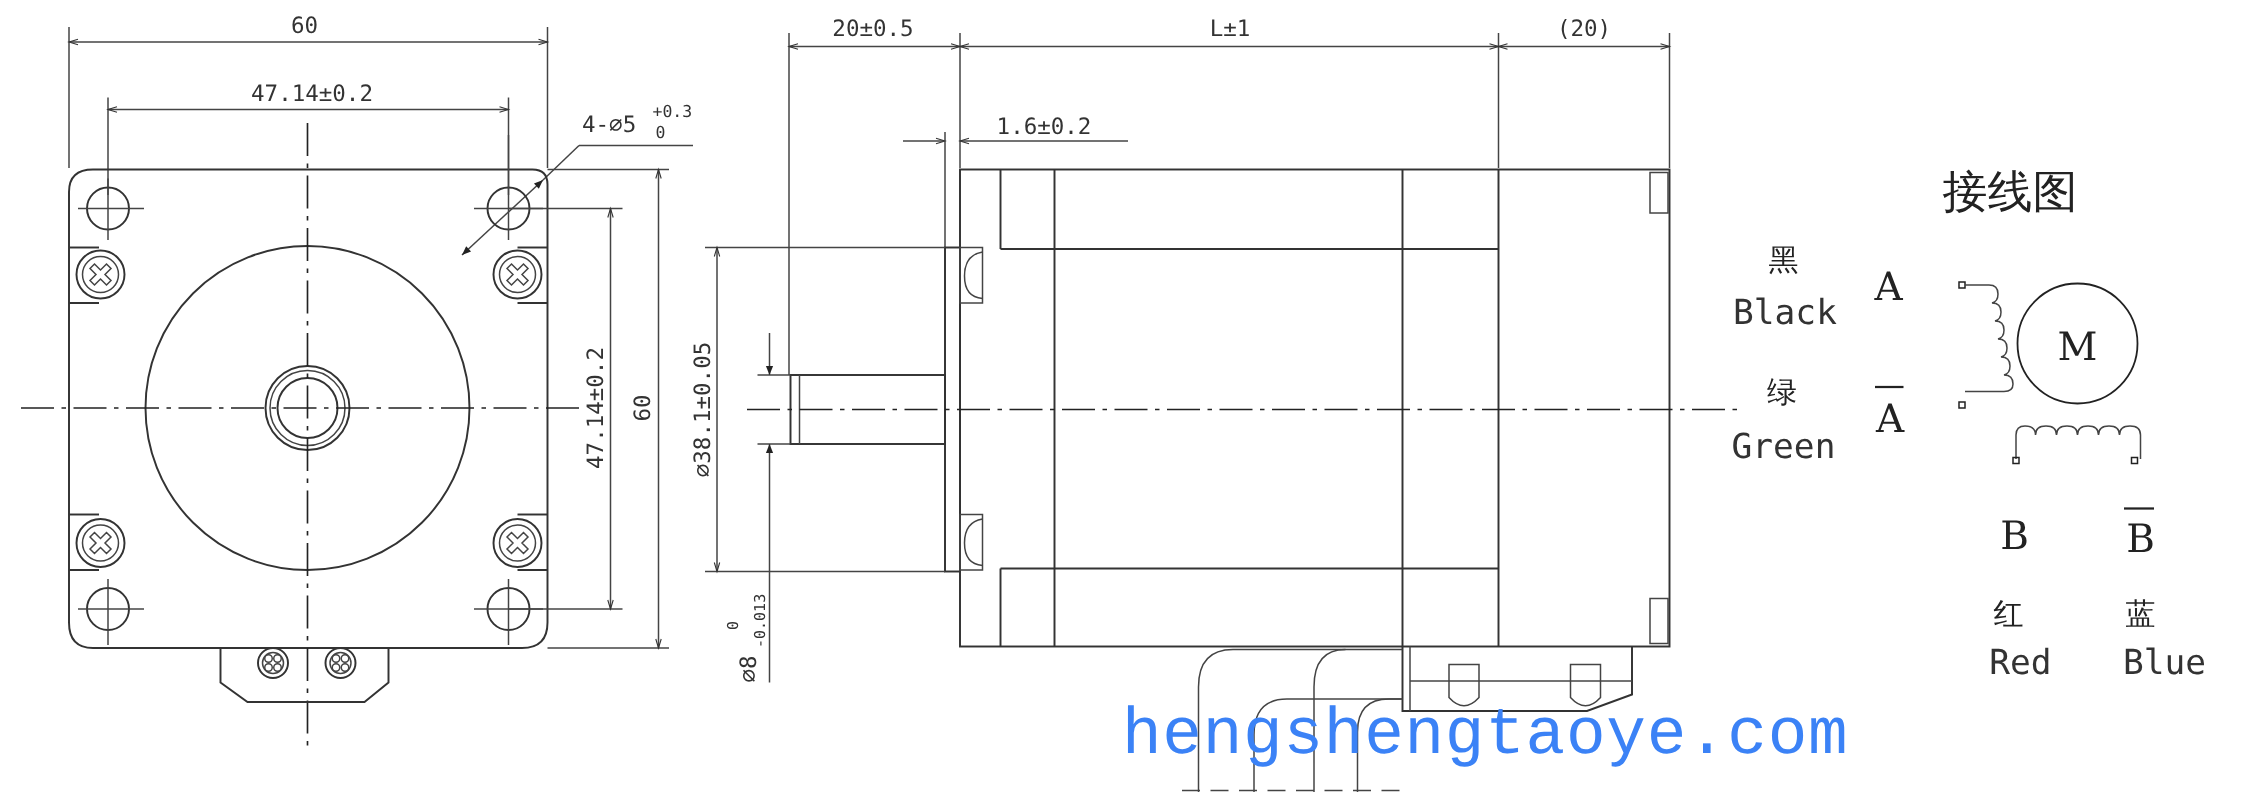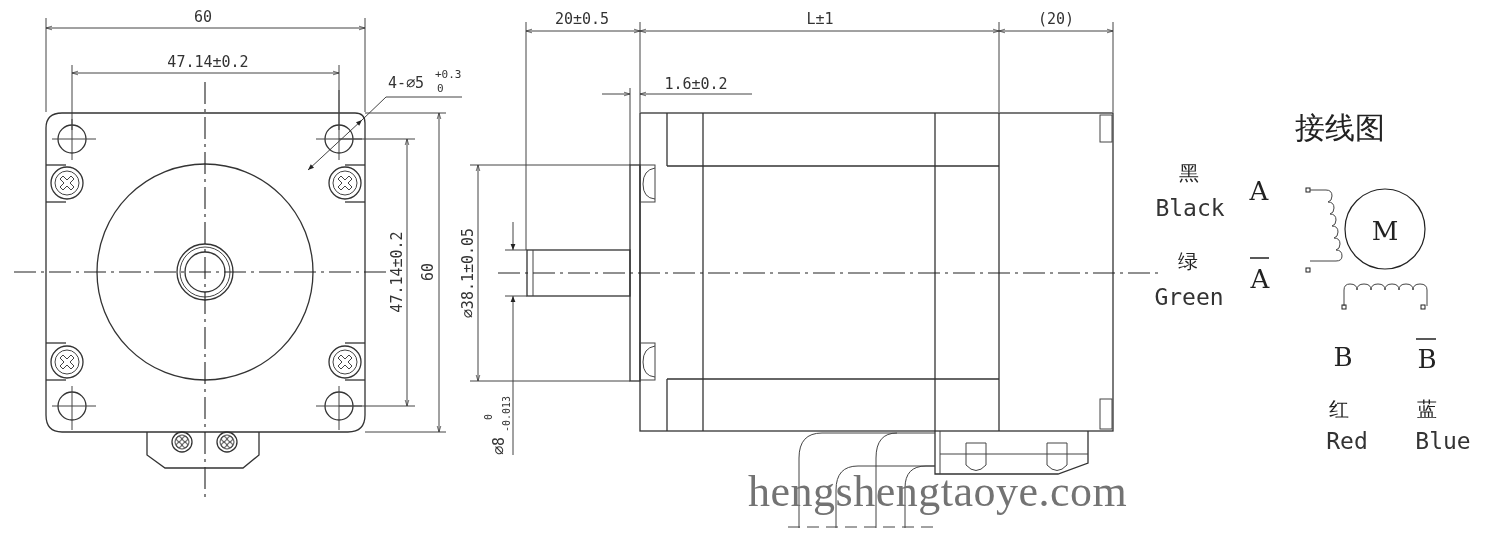--- a/index.html
+++ b/index.html
@@ -4,21 +4,21 @@
 <style>
   html, body { margin: 0; padding: 0; background: #ffffff; }
   body { width: 1494px; height: 537px; overflow: hidden; position: relative; font-family: "DejaVu Serif", serif; }
   svg { position: absolute; left: 0; top: 0; }
   .ln { stroke: #333; stroke-width: 1.3; fill: none; }
   .thin { stroke: #444; stroke-width: 1; fill: none; }
   .cl { stroke: #222; stroke-width: 1.1; fill: none; stroke-dasharray: 22 5 3 5; }
   .dim-txt { font-family: "DejaVu Sans Mono", monospace; font-size: 15px; fill: #333; }
   .lbl { font-family: "DejaVu Serif", serif; fill: #222; }
   .mono { font-family: "DejaVu Sans Mono", monospace; fill: #333; }
-  .wm { position: absolute; left: 748px; top: 466px; font-family: Liberation Serif, serif; font-size: 44px; color: #737373; letter-spacing: 0.5px; }
+  .wm { position: absolute; left: 748px; top: 466px; font-family: Liberation Mono, monospace; font-size: 44px; color: #3b82f6; letter-spacing: 0.5px; }
 </style>
 </head>
 <body>
 
 <svg width="1494" height="537" viewBox="0 0 1494 537" xmlns="http://www.w3.org/2000/svg">
   <defs>
     <marker id="arr" viewBox="0 0 10 10" refX="10" refY="5" markerWidth="9" markerHeight="6" orient="auto-start-reverse">
       <path d="M0,2 L10,5 L0,8" fill="none" stroke="#333" stroke-width="1.2"></path>
     </marker>
     <marker id="arrf" viewBox="0 0 10 10" refX="10" refY="5" markerWidth="8" markerHeight="6" orient="auto-start-reverse">

